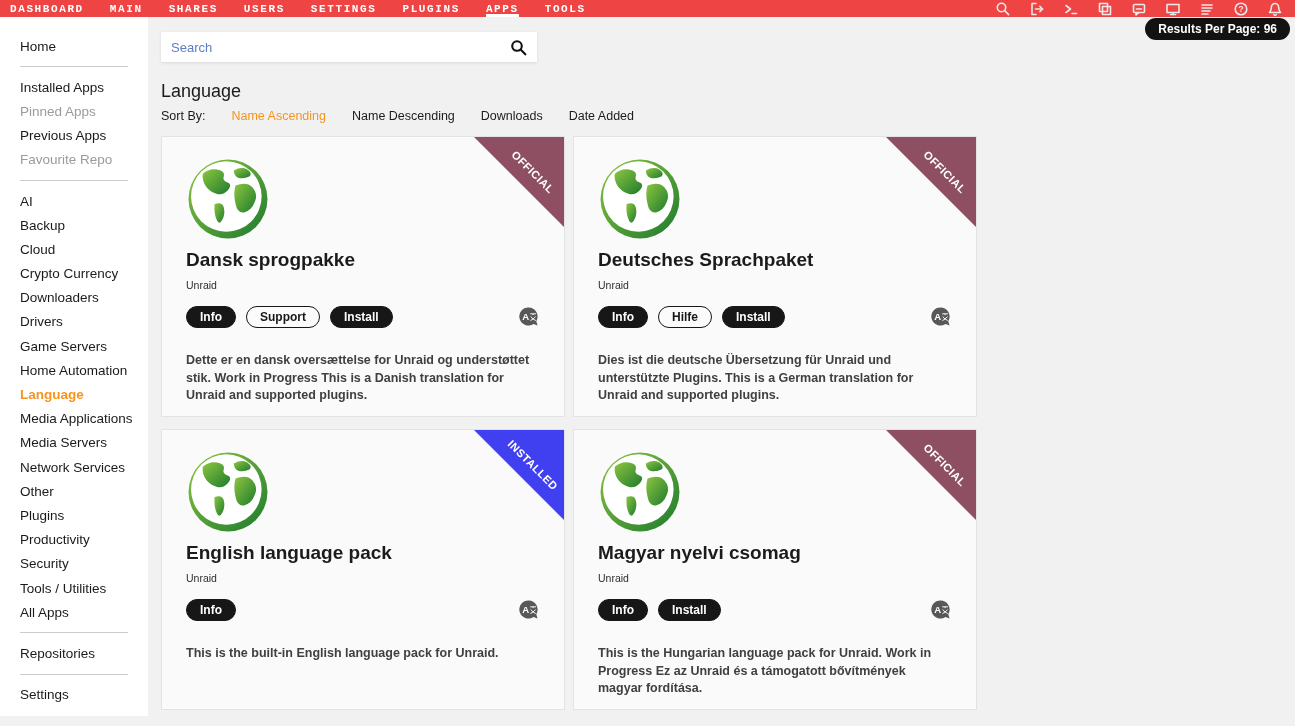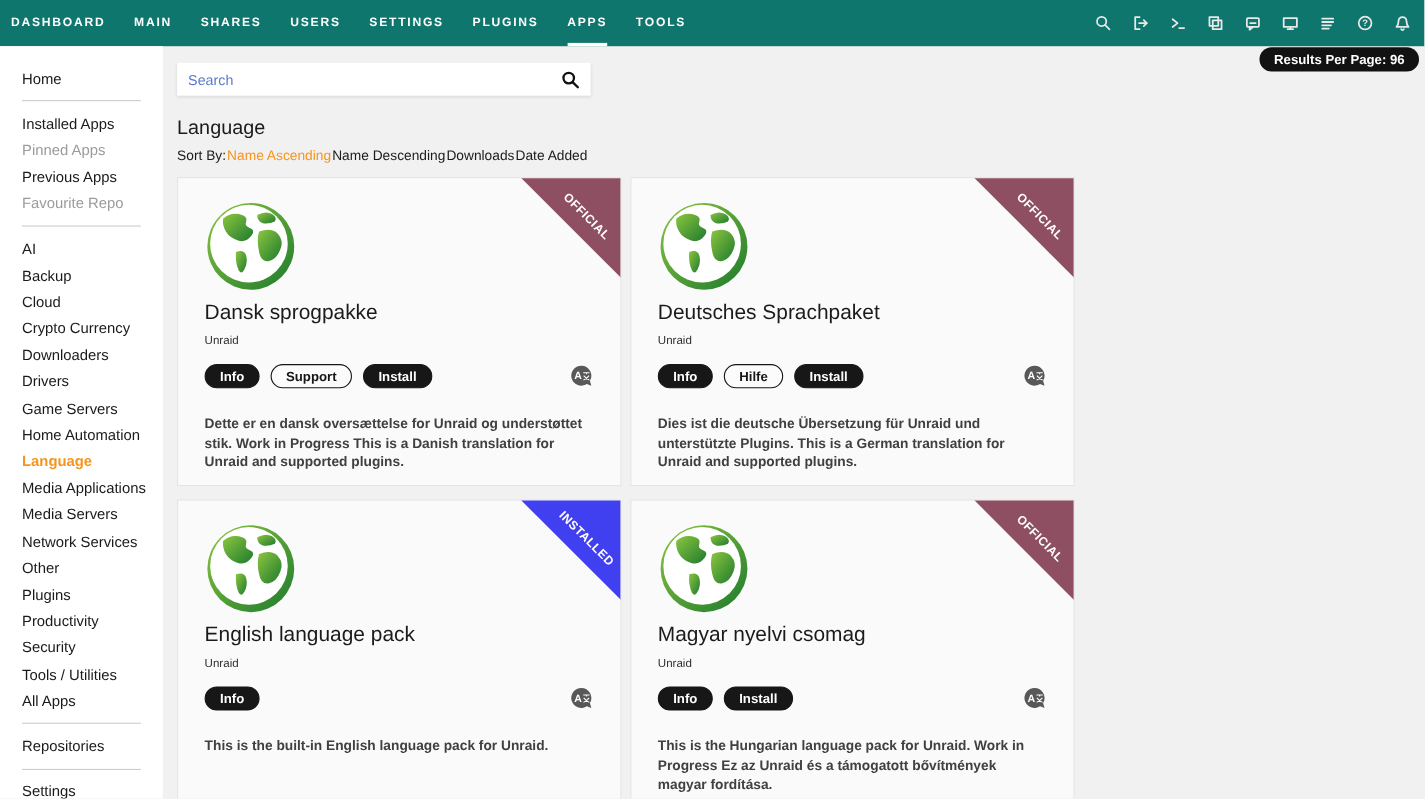--- a/index.html
+++ b/index.html
@@ -5,22 +5,23 @@
   * { box-sizing: border-box; margin: 0; padding: 0; }
   html,body { width:1295px; height:726px; }
   body {
     font-family: "Liberation Sans", sans-serif;
     background:#f1f1f1;
     color:#1b1b1b;
     overflow:hidden;
   }
   
   .topnav {
-    height:42px; background:#0f766e; display:flex; align-items:stretch;
+    height:17px; background:#ef4444; display:flex; align-items:stretch;
     padding-left:10px;
+    font-family:Liberation Mono, monospace;
   }
   .nav-item {
     color:#fff; font-size:11px; font-weight:700; letter-spacing:1.6px;
     display:flex; align-items:center; margin-right:26px; cursor:pointer;
     border-bottom:3px solid transparent; padding-top:3px;
   }
   .nav-item.active { border-bottom-color:#fff; }
   .nav-icons { margin-left:auto; display:flex; align-items:center; gap:18px; padding-right:12px; }
   .nav-icon { width:16px; height:16px; display:block; cursor:pointer; }
   .nav-icon svg { width:16px; height:16px; stroke:#e9e9e9; stroke-width:1.6; fill:none; stroke-linecap:round; stroke-linejoin:round; }
@@ -39,31 +40,31 @@
   }
   .search-box input { flex:1; border:0; outline:0; font-size:13px; background:transparent; color:#333; font-family:"Liberation Sans",sans-serif; }
   .search-box input::placeholder { color:#5b7dc8; opacity:1; }
   .search-glyph { width:17px; height:17px; cursor:pointer; }
   .search-glyph svg { width:17px; height:17px; stroke:#111; stroke-width:2; fill:none; stroke-linecap:round; }
   .results-pill {
     position:absolute; top:1px; right:5px; background:#121212; color:#fff;
     font-size:12px; font-weight:700; padding:4px 13px; border-radius:13px; cursor:pointer;
   }
   .page-title { font-size:18px; font-weight:500; color:#1b1b1b; margin:19px 0 7px; }
-  .sort-row { display:flex; gap:1px; font-size:12.5px; color:#1b1b1b; margin-bottom:13px; align-items:center; }
+  .sort-row { display:flex; gap:26px; font-size:12.5px; color:#1b1b1b; margin-bottom:13px; align-items:center; }
   .sort-opt { cursor:pointer; }
   .sort-opt.active { color:#f7941e; }
   
   .grid { display:grid; grid-template-columns:404px 404px; column-gap:8px; row-gap:12px; }
   .card {
     position:relative; background:#fafafa; border:1px solid #e3e3e3;
     height:281px; padding:18px 24px; overflow:hidden;
   }
   .globe { width:84px; height:84px; display:block; margin:2px 0 8px; cursor:pointer; }
-  .card-title { font-size:19px; font-weight:400; color:#1b1b1b; cursor:pointer; }
+  .card-title { font-size:19px; font-weight:700; color:#1b1b1b; cursor:pointer; }
   .card-author { font-size:10.5px; color:#2e2e2e; margin-top:8px; }
   .btn-row { display:flex; align-items:center; gap:10px; margin-top:14px; }
   .pill {
     font-size:12px; font-weight:700; padding:3px 13px; border-radius:12px;
     border:1px solid #171717; cursor:pointer; font-family:"Liberation Sans",sans-serif;
   }
   .pill.filled { background:#171717; color:#fff; }
   .pill.outline { background:#fbfbfb; color:#171717; }
   .translate { margin-left:auto; width:23px; height:23px; cursor:pointer; }
   .card-desc { margin-top:24px; font-size:12.5px; line-height:1.4; color:#404040;font-weight:bold; }

